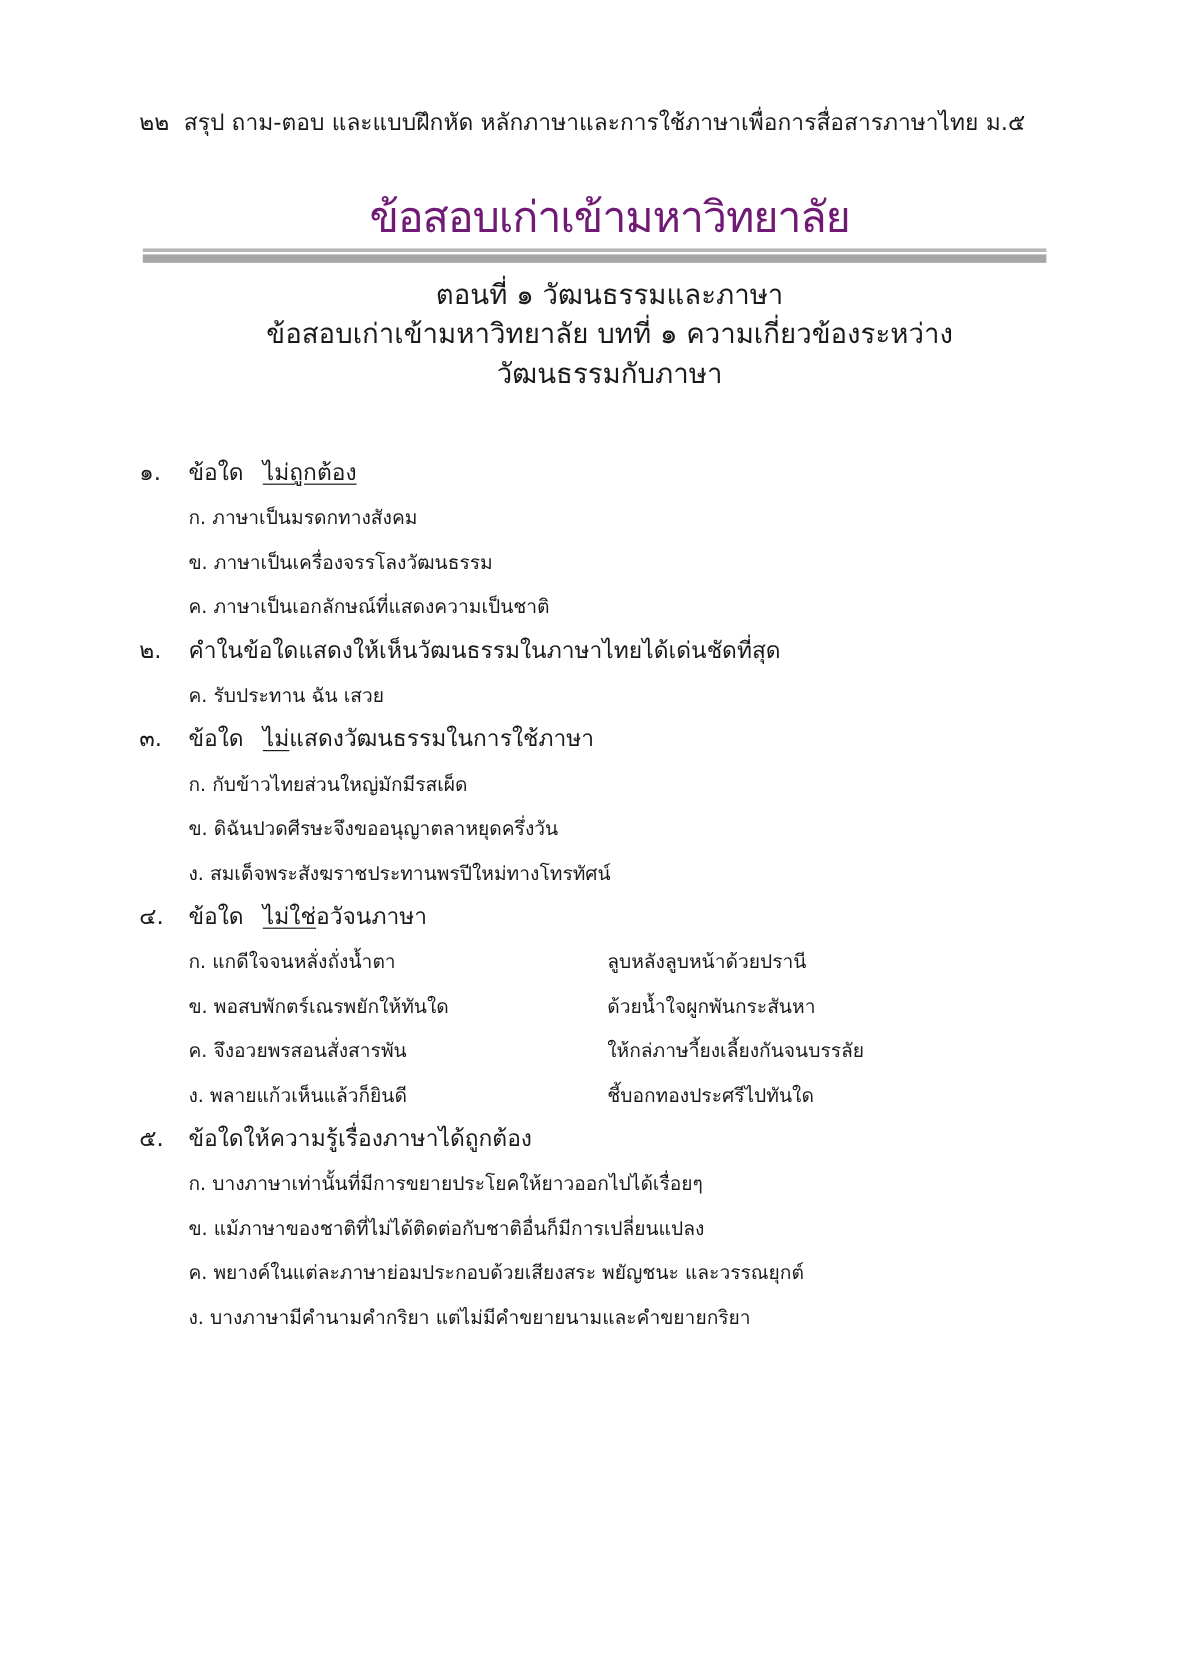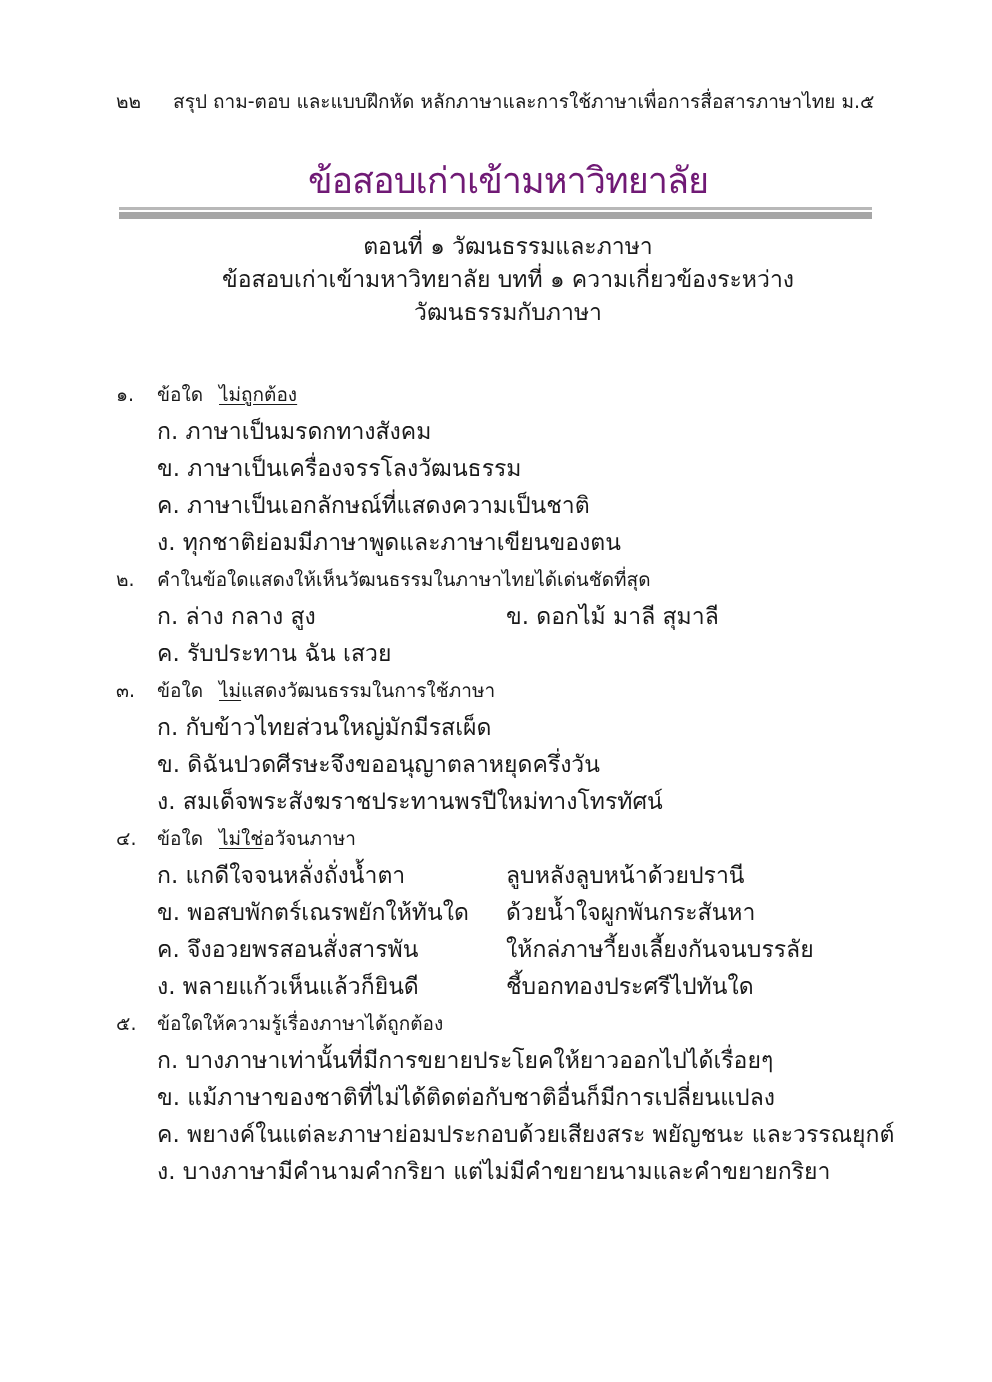--- a/index.html
+++ b/index.html
@@ -4,21 +4,21 @@
   <style>
     html, body { margin: 0; padding: 0; background: #ffffff; }
     body {
       width: 992px; height: 1382px; position: relative; overflow: hidden;
       font-family: "DejaVu Sans", sans-serif; color: #1a1a1a;
     }
     .running-head {
       position: absolute; left: 116px; top: 86px;
       font-size: 19px; letter-spacing: 0px; color: #1a1a1a; white-space: nowrap;
     }
-    .running-head .pg { margin-right: 26px; }
+    .running-head .pg { margin-right: 6px; }
     .title {
       position: absolute; left: 0; width: 992px; top: 152px; text-align: center;
       font-family: "Liberation Sans", sans-serif; font-size: 36px; color: #701a75;
       letter-spacing: -1px; white-space: nowrap; padding-left: 12px;
     }
     .rule-thin {
       position: absolute; left: 119px; width: 753px; top: 207px; height: 3px; background: #b8b8b8;
     }
     .rule-thick {
       position: absolute; left: 119px; width: 753px; top: 212px; height: 7px; background: #a6a6a6;
@@ -29,21 +29,21 @@
     }
     .section-head div { white-space: nowrap; }
     .q-list { position: absolute; left: 0; top: 376px; width: 992px; }
     .q { position: relative; }
     .q-stem {
       position: relative; height: 37px; font-size: 19px; line-height: 37px; white-space: nowrap;
     }
     .q-num { position: absolute; left: 116px; }
     .q-text { position: absolute; left: 157px; }
     .u { text-decoration: underline; text-underline-offset: 3px; margin-left: 16px; }
-    .opt-row { position: relative; height: 37px; font-size: 23px; line-height: 37px; white-space: nowrap; }
+    .opt-row { position: relative; height: 37px; font-size: 16px; line-height: 37px; white-space: nowrap; }
     .opt-left { position: absolute; left: 157px; }
     .opt-right { position: absolute; left: 506px; }
   </style>
 </head>
 <body>
 
 <div class="running-head">
   <span class="pg">๒๒</span>
   <span>สรุป ถาม-ตอบ และแบบฝึกหัด หลักภาษาและการใช้ภาษาเพื่อการสื่อสารภาษาไทย ม.๕</span>
 </div>
@@ -68,33 +68,26 @@
     </div>
     <div class="opt-row">
         <span class="opt-left">ก. ภาษาเป็นมรดกทางสังคม</span>
       </div>
     <div class="opt-row">
         <span class="opt-left">ข. ภาษาเป็นเครื่องจรรโลงวัฒนธรรม</span>
       </div>
     <div class="opt-row">
         <span class="opt-left">ค. ภาษาเป็นเอกลักษณ์ที่แสดงความเป็นชาติ</span>
       </div>
-    <div class="opt-row">
-        <span class="opt-left">ง. ทุกชาติย่อมมีภาษาพูดและภาษาเขียนของตน</span>
-      </div>
   </div>
 
   <div class="q">
     <div class="q-stem">
       <span class="q-num">๒.</span>
       <span class="q-text">คำในข้อใดแสดงให้เห็นวัฒนธรรมในภาษาไทยได้เด่นชัดที่สุด</span>
-    </div>
-    <div class="opt-row">
-      <span class="opt-left">ก. ล่าง  กลาง  สูง</span>
-      <span class="opt-right">ข. ดอกไม้  มาลี  สุมาลี</span>
     </div>
     <div class="opt-row">
       <span class="opt-left">ค. รับประทาน  ฉัน  เสวย</span>
     </div>
   </div>
 
   <div class="q">
     <div class="q-stem">
       <span class="q-num">๓.</span>
       <span class="q-text"><span>ข้อใด</span><span class="u">ไม่</span><span>แสดงวัฒนธรรมในการใช้ภาษา</span></span>

